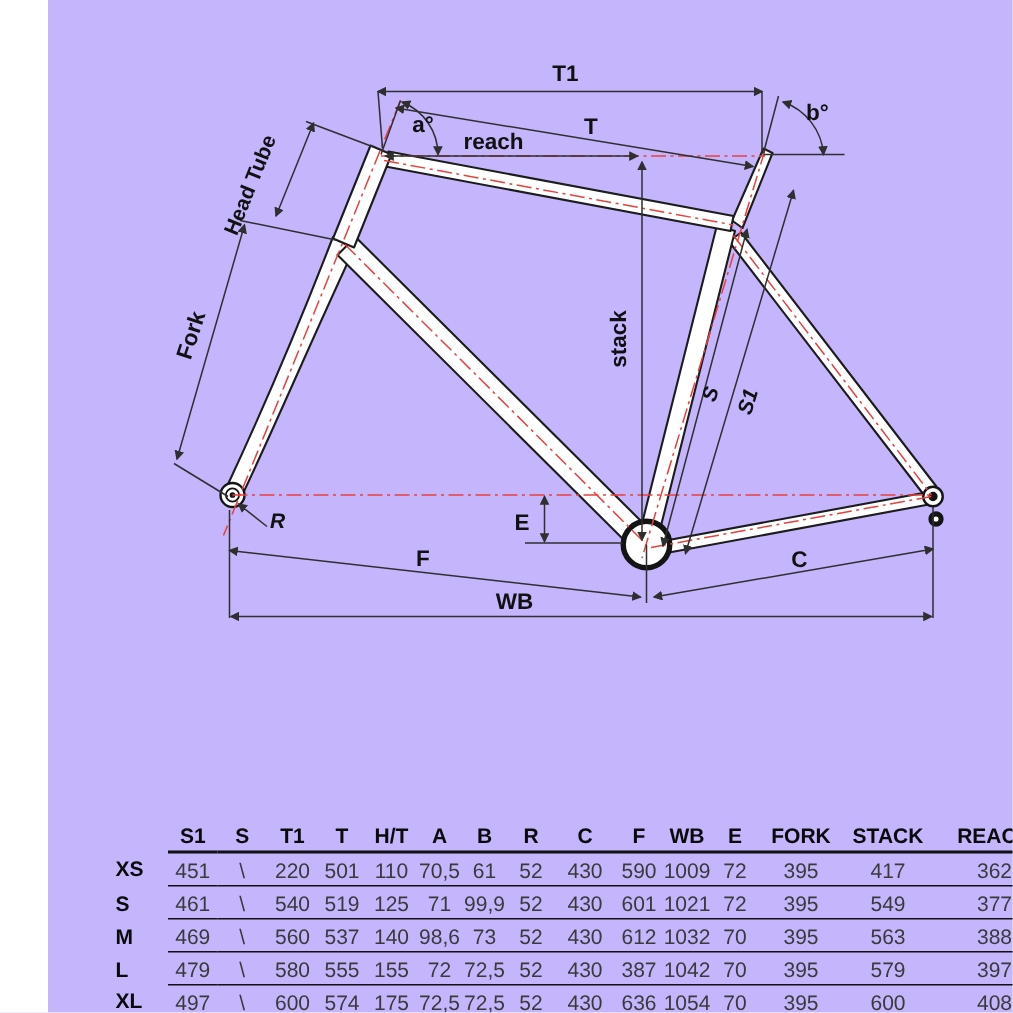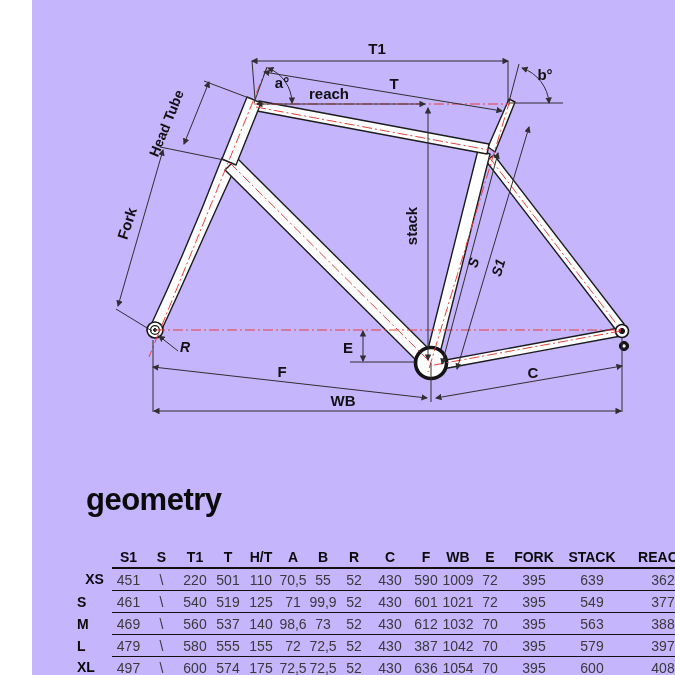--- a/index.html
+++ b/index.html
@@ -8,21 +8,21 @@
   svg text{font-family:"Liberation Sans",sans-serif;fill:#111;}
   .page-title{position:absolute;left:54px;top:482px;font-size:31px;font-weight:bold;
               color:#0b0b0b;letter-spacing:-0.5px;}
   .geo-table{position:absolute;left:45px;top:546px;width:627px;border-collapse:collapse;
              table-layout:fixed;font-size:14px;}
   .geo-table th,.geo-table td{padding:0;margin:0;white-space:nowrap;overflow:visible;}
   .geo-table thead th{font-weight:bold;color:#0a0a0a;text-align:center;height:19px;
                       border-bottom:2px solid #111;vertical-align:bottom;padding-bottom:2px;}
   .geo-table thead th.lab{border-bottom:none;}
   .geo-table tbody td{color:#3a3a3a;text-align:center;height:21px;border-top:1.5px solid #111;}
-  .geo-table tbody tr:first-child td{border-top:none;text-align:center;}
+  .geo-table tbody tr:first-child td{border-top:none;}
   .geo-table tbody td.lab{border-top:none;color:#0a0a0a;font-weight:bold;text-align:left;}
 </style>
 </head>
 <body>
 
 <div class="stage">
 
   <svg width="675" height="460" viewBox="0 0 675 460" style="position:absolute;left:0;top:0;">
     <defs>
       <marker id="ar" viewBox="0 0 10 10" refX="8.5" refY="5" markerWidth="6.5" markerHeight="6.5" orient="auto-start-reverse">
@@ -119,21 +119,20 @@
       <text x="446" y="264" font-size="14" font-style="italic" transform="rotate(-73 446 264)">S</text>
       <text x="471" y="269" font-size="14" font-style="italic" transform="rotate(-73 471 269)">S1</text>
       <text x="153" y="352" font-size="14" font-style="italic">R</text>
       <text x="321" y="353" text-anchor="end">E</text>
       <text x="250" y="377">F</text>
       <text x="501" y="378">C</text>
       <text x="311" y="406">WB</text>
     </g>
   </svg>
 
-  <div class="page-title">geometry</div>
 
   <table class="geo-table">
     <colgroup>
       <col style="width:35px">
         <col style="width:33px">
         <col style="width:33px">
         <col style="width:34px">
       <col style="width:32px">
         <col style="width:34px">
         <col style="width:30px">
@@ -169,28 +168,28 @@
     </thead>
     <tbody>
       <tr>
         <td class="lab">XS</td>
         <td>451</td>
         <td>\</td>
         <td>220</td>
         <td>501</td>
         <td>110</td>
         <td>70,5</td>
-        <td>55</td>
+        <td>61</td>
         <td>52</td>
         <td>430</td>
         <td>590</td>
         <td>1009</td>
         <td>72</td>
         <td>395</td>
-        <td>639</td>
+        <td>417</td>
         <td>362</td>
       </tr>
       <tr>
         <td class="lab">S</td>
         <td>461</td>
         <td>\</td>
         <td>540</td>
         <td>519</td>
         <td>125</td>
         <td>71</td>

